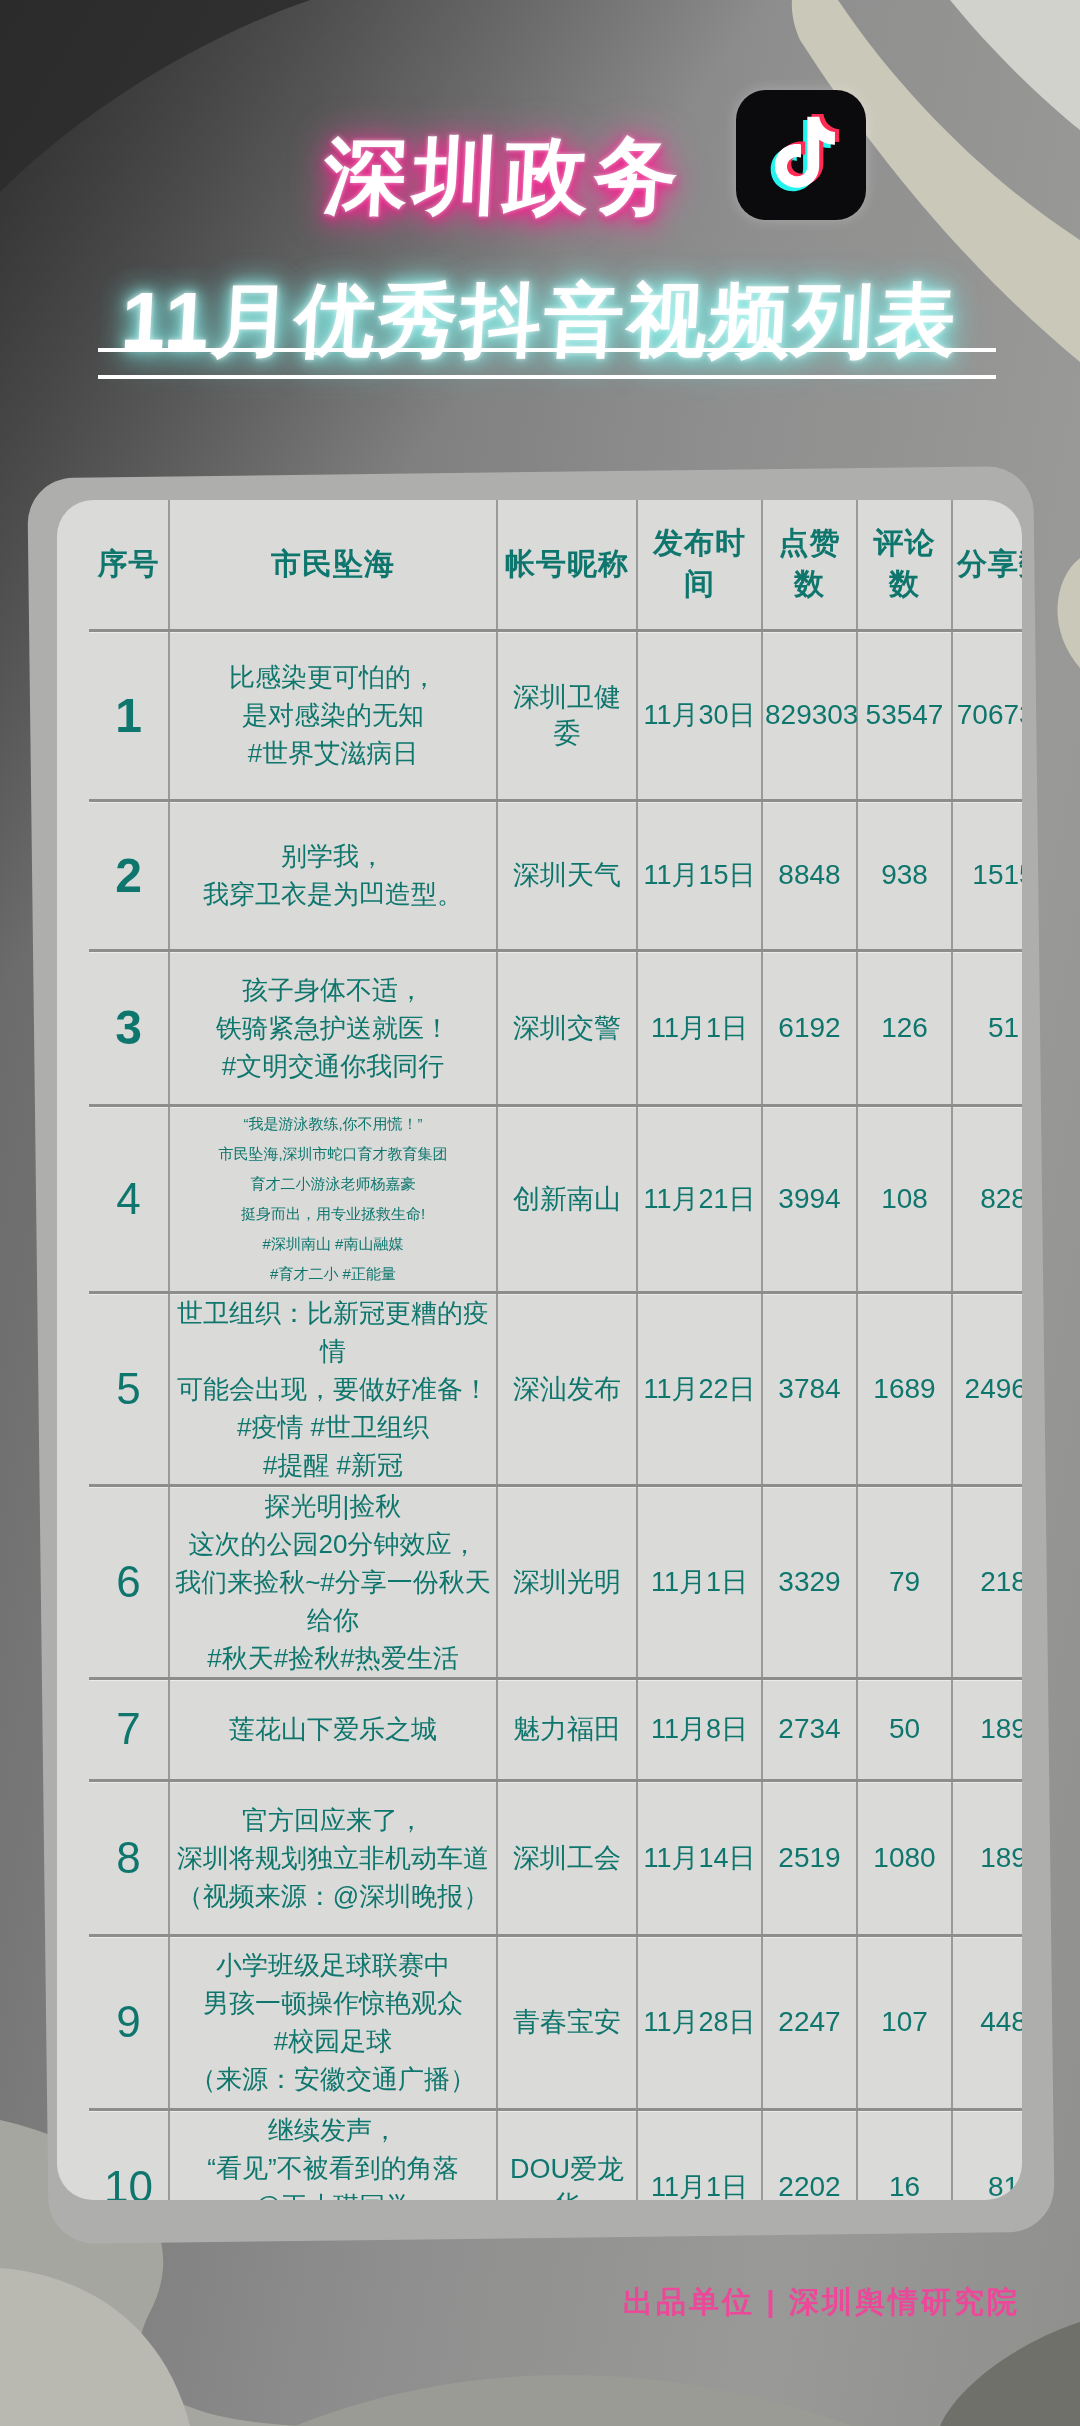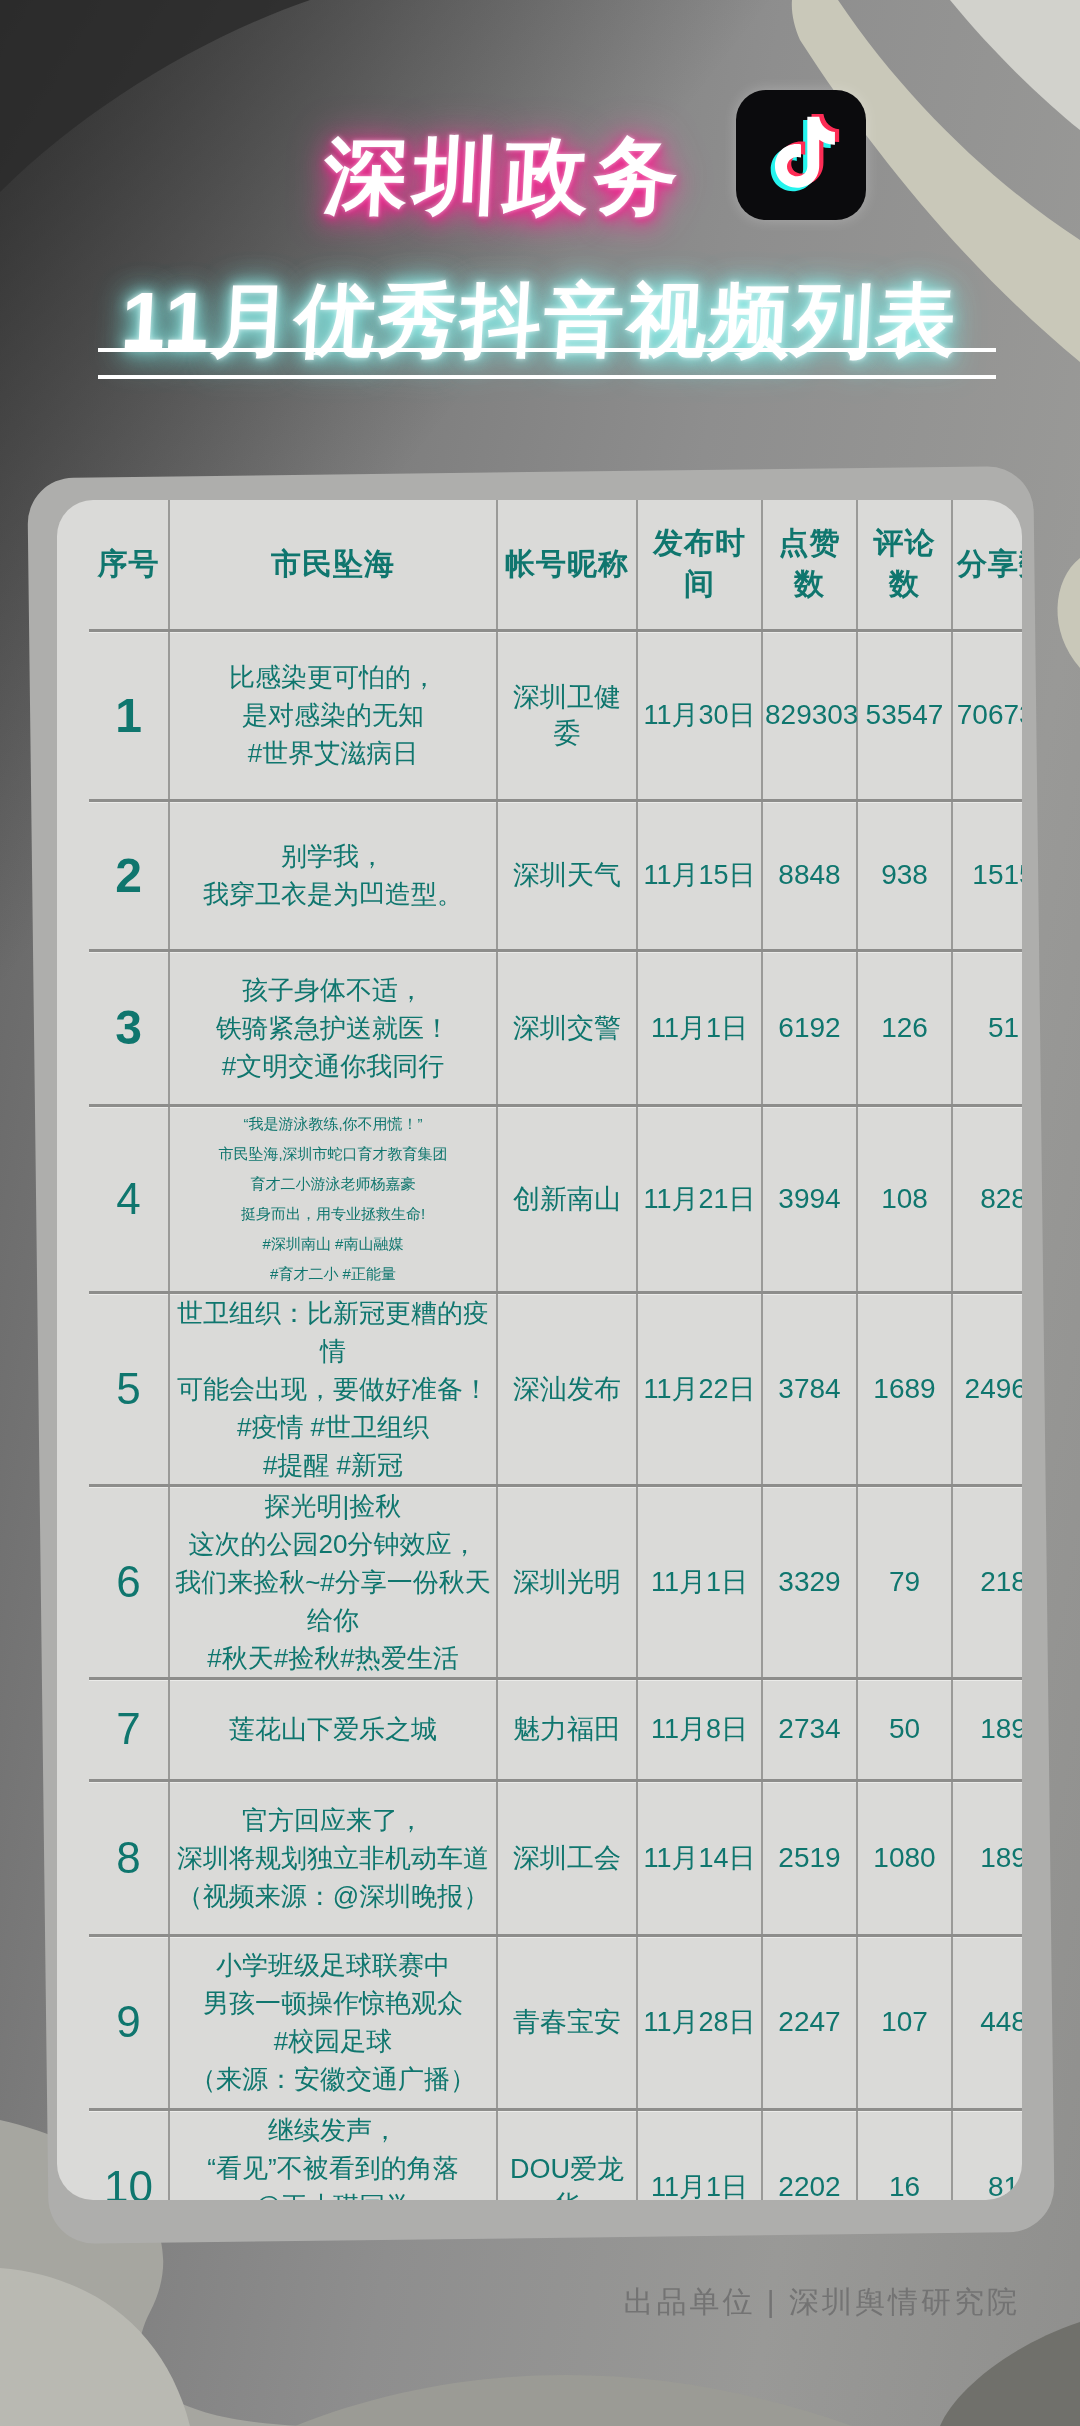--- a/index.html
+++ b/index.html
@@ -63,21 +63,21 @@
   tbody tr:nth-child(4){height:187px}
   tbody tr:nth-child(5){height:163px}
   tbody tr:nth-child(6){height:170px}
   tbody tr:nth-child(7){height:102px}
   tbody tr:nth-child(8){height:155px}
   tbody tr:nth-child(9){height:174px}
   tbody tr:nth-child(10){height:144px}
   
   .credit{
     position:absolute;top:2282px;right:60px;margin:0;
-    font-size:30px;font-weight:400;color:#737373;letter-spacing:3px;
+    font-size:30px;font-weight:700;color:#ec4899;letter-spacing:3px;
   }
 </style>
 </head>
 <body>
 
 <svg class="deco" data-name="background-decoration" viewBox="0 0 1080 2426" width="1080" height="2426">
   <path data-name="corner-shape-top-left" d="M0,0 L310,0 C200,38 85,108 0,192 Z" fill="#2c2c2c" opacity="0.85"></path>
   <path data-name="corner-shape-top-right-light" d="M950,0 C995,55 1045,102 1080,130 L1080,0 Z" fill="#d2d2cc"></path>
   <path data-name="corner-shape-top-right-beige" d="M838,0 C905,100 995,185 1080,240 L1080,362 C968,270 872,152 800,40 C794,26 791,12 792,0 Z" fill="#c9c8b9"></path>
   <path data-name="edge-blob-right" d="M1080,558 C1052,580 1048,632 1080,668 Z" fill="#c9c8b9"></path>

